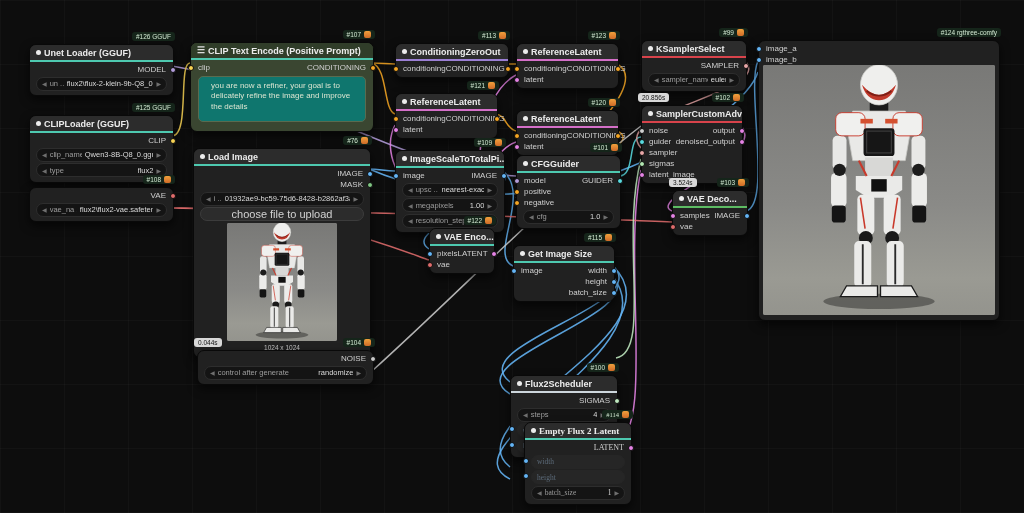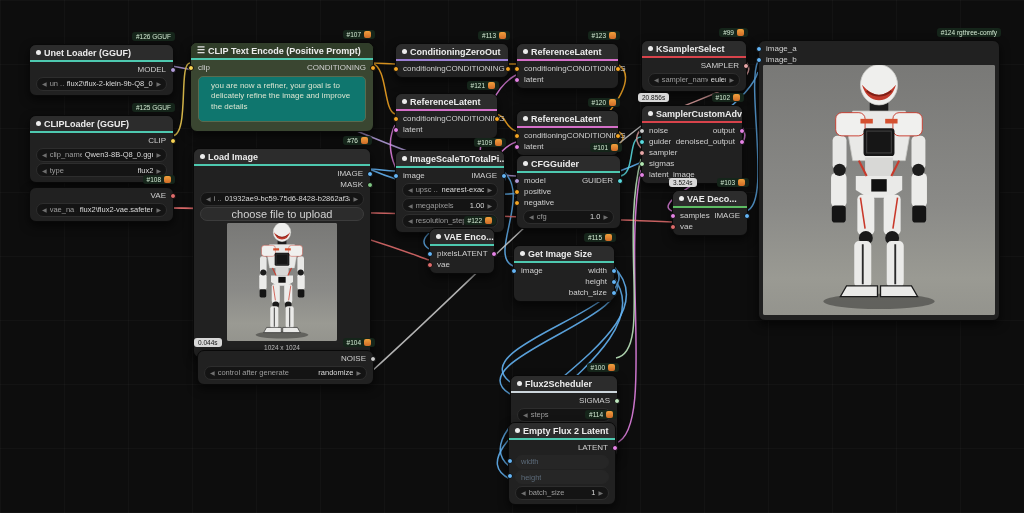--- a/index.html
+++ b/index.html
@@ -521,21 +521,21 @@
         <div class="widget slotw">
           <span class="slot l" style="background: rgb(100, 181, 246); left: -9px; top: 2px;"></span>
           <span class="wlabel">width</span>
         </div>
         <div class="widget slotw">
           <span class="slot l" style="background: rgb(100, 181, 246); left: -9px; top: 2px;"></span>
           <span class="wlabel">height</span>
         </div>
       </div>
     </div>
-    <div class="node" style="left: 508px; top: 422px; width: 106px; --ac: #4ec9b0;">
+    <div class="node" style="left: 524px; top: 422px; width: 106px; font-family: Liberation Serif, serif; --ac: #4ec9b0;">
       <div class="badges">
         <span class="badge">
           <span>#114</span>
           <span class="bicon"></span>
         </span>
       </div>
       <div class="nh">
         <span class="ndot"></span>
         <span>Empty Flux 2 Latent</span>
       </div>

